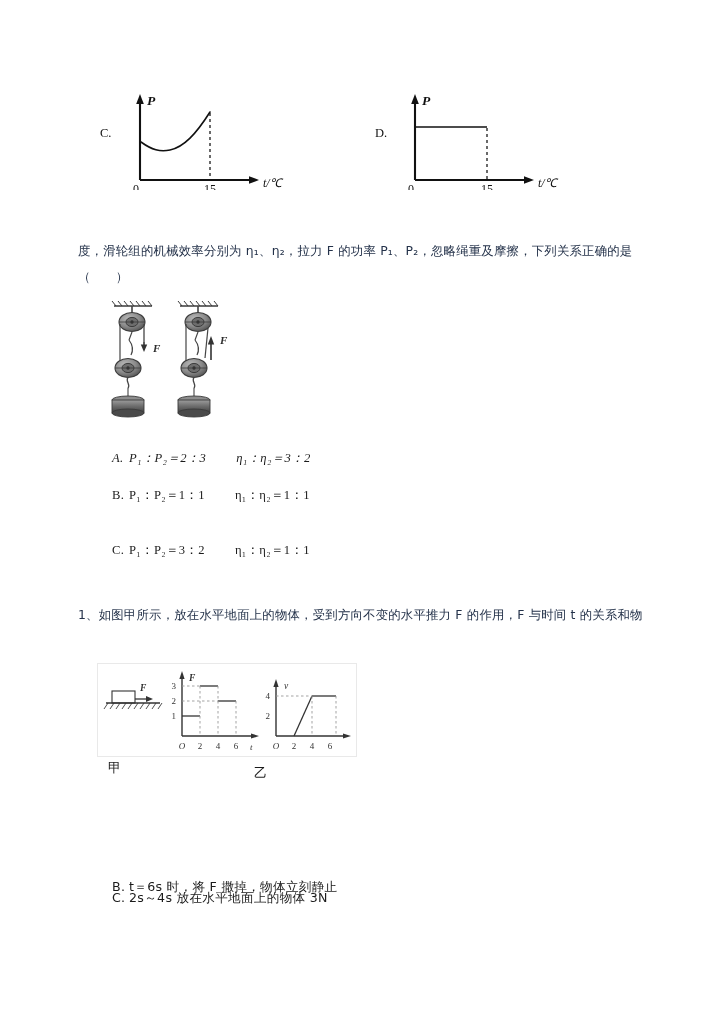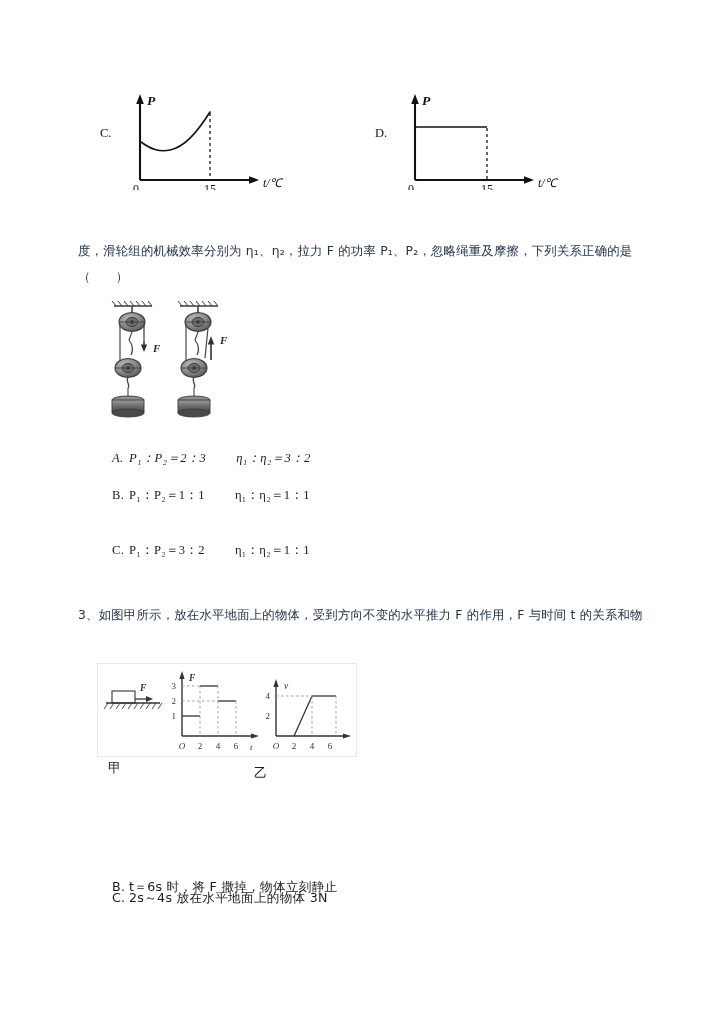--- a/index.html
+++ b/index.html
@@ -199,21 +199,21 @@
   <div class="opt" style="left:112px;top:450px;font-style:italic;">
     <span class="lbl">A.</span><span>P₁：P₂＝2：3</span><span class="sp"></span><span>η₁：η₂＝3：2</span>
   </div>
   <div class="opt" style="left:112px;top:487px;">
     <span class="lbl">B.</span><span>P₁：P₂＝1：1</span><span class="sp"></span><span>η₁：η₂＝1：1</span>
   </div>
   <div class="opt" style="left:112px;top:542px;">
     <span class="lbl">C.</span><span>P₁：P₂＝3：2</span><span class="sp"></span><span>η₁：η₂＝1：1</span>
   </div>
 
-  <div class="qtext cn" style="left:78px;top:604px;width:575px;">3、如图甲所示，放在水平地面上的物体，受到方向不变的水平推力 F 的作用，F 与时间 t 的关系和物</div>
+  <div class="qtext cn" style="left:78px;top:604px;width:575px;">1、如图甲所示，放在水平地面上的物体，受到方向不变的水平推力 F 的作用，F 与时间 t 的关系和物</div>
 
   <div class="fig3" style="left:97px;top:663px;width:258px;height:92px;">
     <svg width="256" height="90" viewBox="0 0 256 90">
 
       <g>
         <rect x="14" y="27" width="23" height="12" fill="#fff" stroke="#333" stroke-width="1.1"></rect>
         <line x1="8" y1="39" x2="62" y2="39" stroke="#333" stroke-width="1.3"></line>
         <g stroke="#333" stroke-width=".85">
           <line x1="10" y1="39" x2="6" y2="45"></line>
             <line x1="16" y1="39" x2="12" y2="45"></line>

